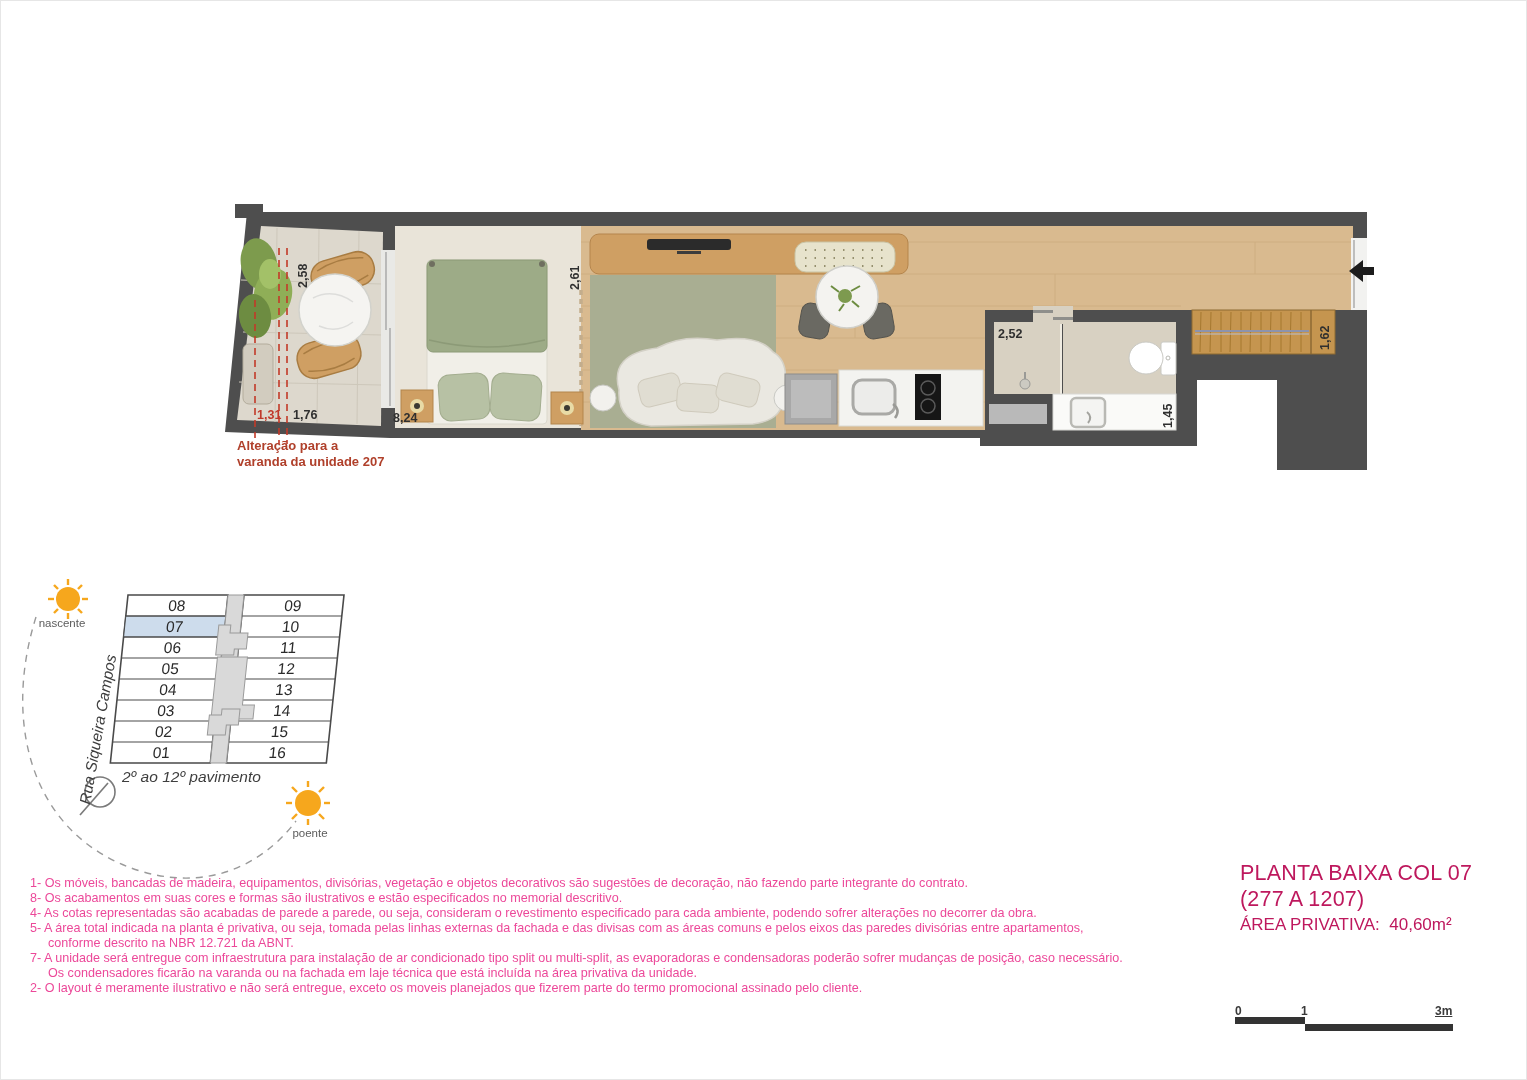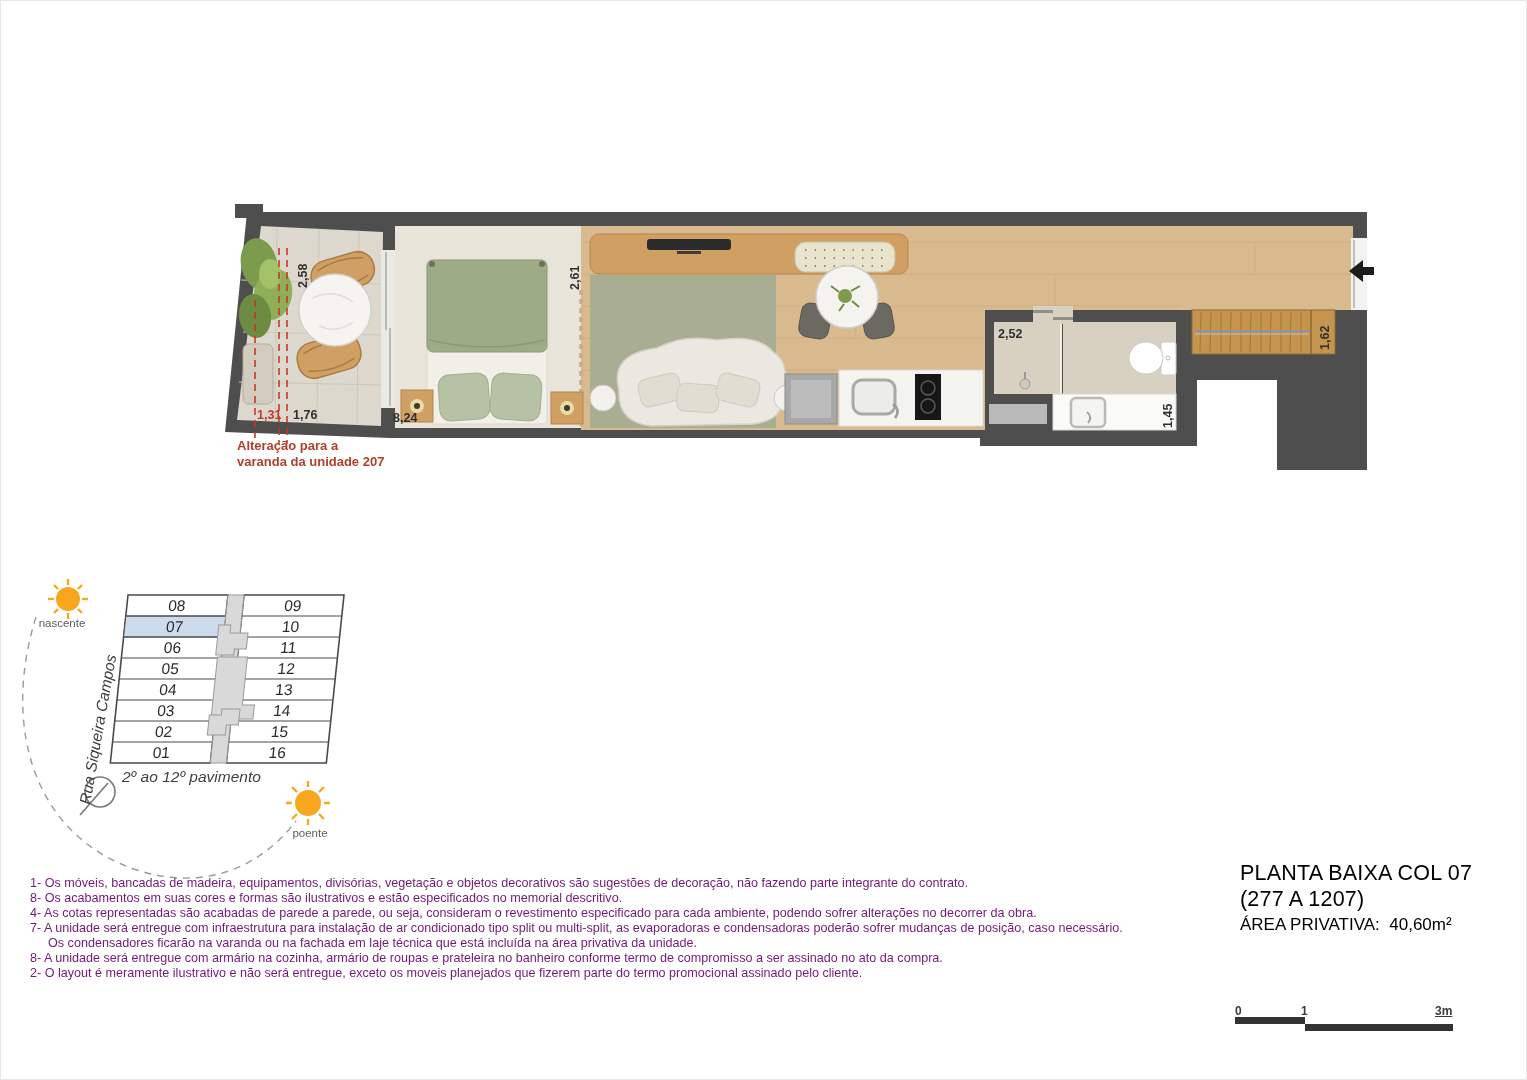--- a/index.html
+++ b/index.html
@@ -7,23 +7,23 @@
        font-family:"Liberation Sans",sans-serif;color:#3a3a3a;
        box-shadow:inset 0 0 0 1px #e6e6e6;}
   svg text{font-family:"Liberation Sans",sans-serif;}
   .dim{font-size:12.5px;font-weight:700;fill:#2f2f2f;}
   .dim-red{fill:#c0392b;}
   .rednote{font-size:13px;font-weight:700;fill:#b0402b;}
   .kp-unit{font-size:15.5px;fill:#2b2b2b;}
   .kp-italic{font-size:15.5px;font-style:italic;fill:#3e3e3e;}
   .kp-sun-label{font-size:11.5px;fill:#5c5c5c;}
   #notes{position:absolute;left:30px;top:876px;width:1105px;
-         font-size:12.6px;line-height:15px;color:#701a75;}
+         font-size:12.6px;line-height:15px;color:#ec4899;}
   #notes .note{padding-left:18px;text-indent:-18px;}
-  #titleblock{position:absolute;left:1240px;top:860px;color:#000000;}
+  #titleblock{position:absolute;left:1240px;top:860px;color:#be185d;}
   #titleblock .big{font-size:21.5px;line-height:26px;letter-spacing:.2px;}
   #titleblock .small{font-size:17px;margin-top:3px;}
   #scalebar{position:absolute;left:1235px;top:1004px;width:222px;height:30px;}
   #scalebar .lbl{position:absolute;top:0;font-size:12px;font-weight:700;color:#3a3a3a;}
   #scalebar .bar{position:absolute;background:#333;height:7px;}
 </style>
 </head>
 <body>
 
 <svg width="1160" height="300" viewBox="0 0 1160 300" style="position:absolute;left:215px;top:198px;">
@@ -300,22 +300,22 @@
 
   <text class="kp-italic" transform="translate(80,230) rotate(-80)">Rua Siqueira Campos</text>
 
   <text class="kp-italic" x="112" y="207">2º ao 12º pavimento</text>
 </svg>
 
 <div id="notes">
   <div class="note">1- Os móveis, bancadas de madeira, equipamentos, divisórias, vegetação e objetos decorativos são sugestões de decoração, não fazendo parte integrante do contrato.</div>
   <div class="note">8- Os acabamentos em suas cores e formas são ilustrativos e estão especificados no memorial descritivo.</div>
   <div class="note">4- As cotas representadas são acabadas de parede a parede, ou seja, consideram o revestimento especificado para cada ambiente, podendo sofrer alterações no decorrer da obra.</div>
+  <div class="note">5- A área total indicada na planta é privativa, ou seja, tomada pelas linhas externas da fachada e das divisas com as áreas comuns e pelos eixos das paredes divisórias entre apartamentos, conforme descrito na NBR 12.721 da ABNT.</div>
   <div class="note">7- A unidade será entregue com infraestrutura para instalação de ar condicionado tipo split ou multi-split, as evaporadoras e condensadoras poderão sofrer mudanças de posição, caso necessário. Os condensadores ficarão na varanda ou na fachada em laje técnica que está incluída na área privativa da unidade.</div>
-  <div class="note">8- A unidade será entregue com armário na cozinha, armário de roupas e prateleira no banheiro conforme termo de compromisso a ser assinado no ato da compra.</div>
   <div class="note">2- O layout é meramente ilustrativo e não será entregue, exceto os moveis planejados que fizerem parte do termo promocional assinado pelo cliente.</div>
 </div>
 
 <div id="titleblock">
   <div class="big">PLANTA BAIXA COL 07</div>
   <div class="big">(277 A 1207)</div>
   <div class="small">
     <span>ÁREA PRIVATIVA:</span>&nbsp;
     <span>40,60m²</span>
   </div>

